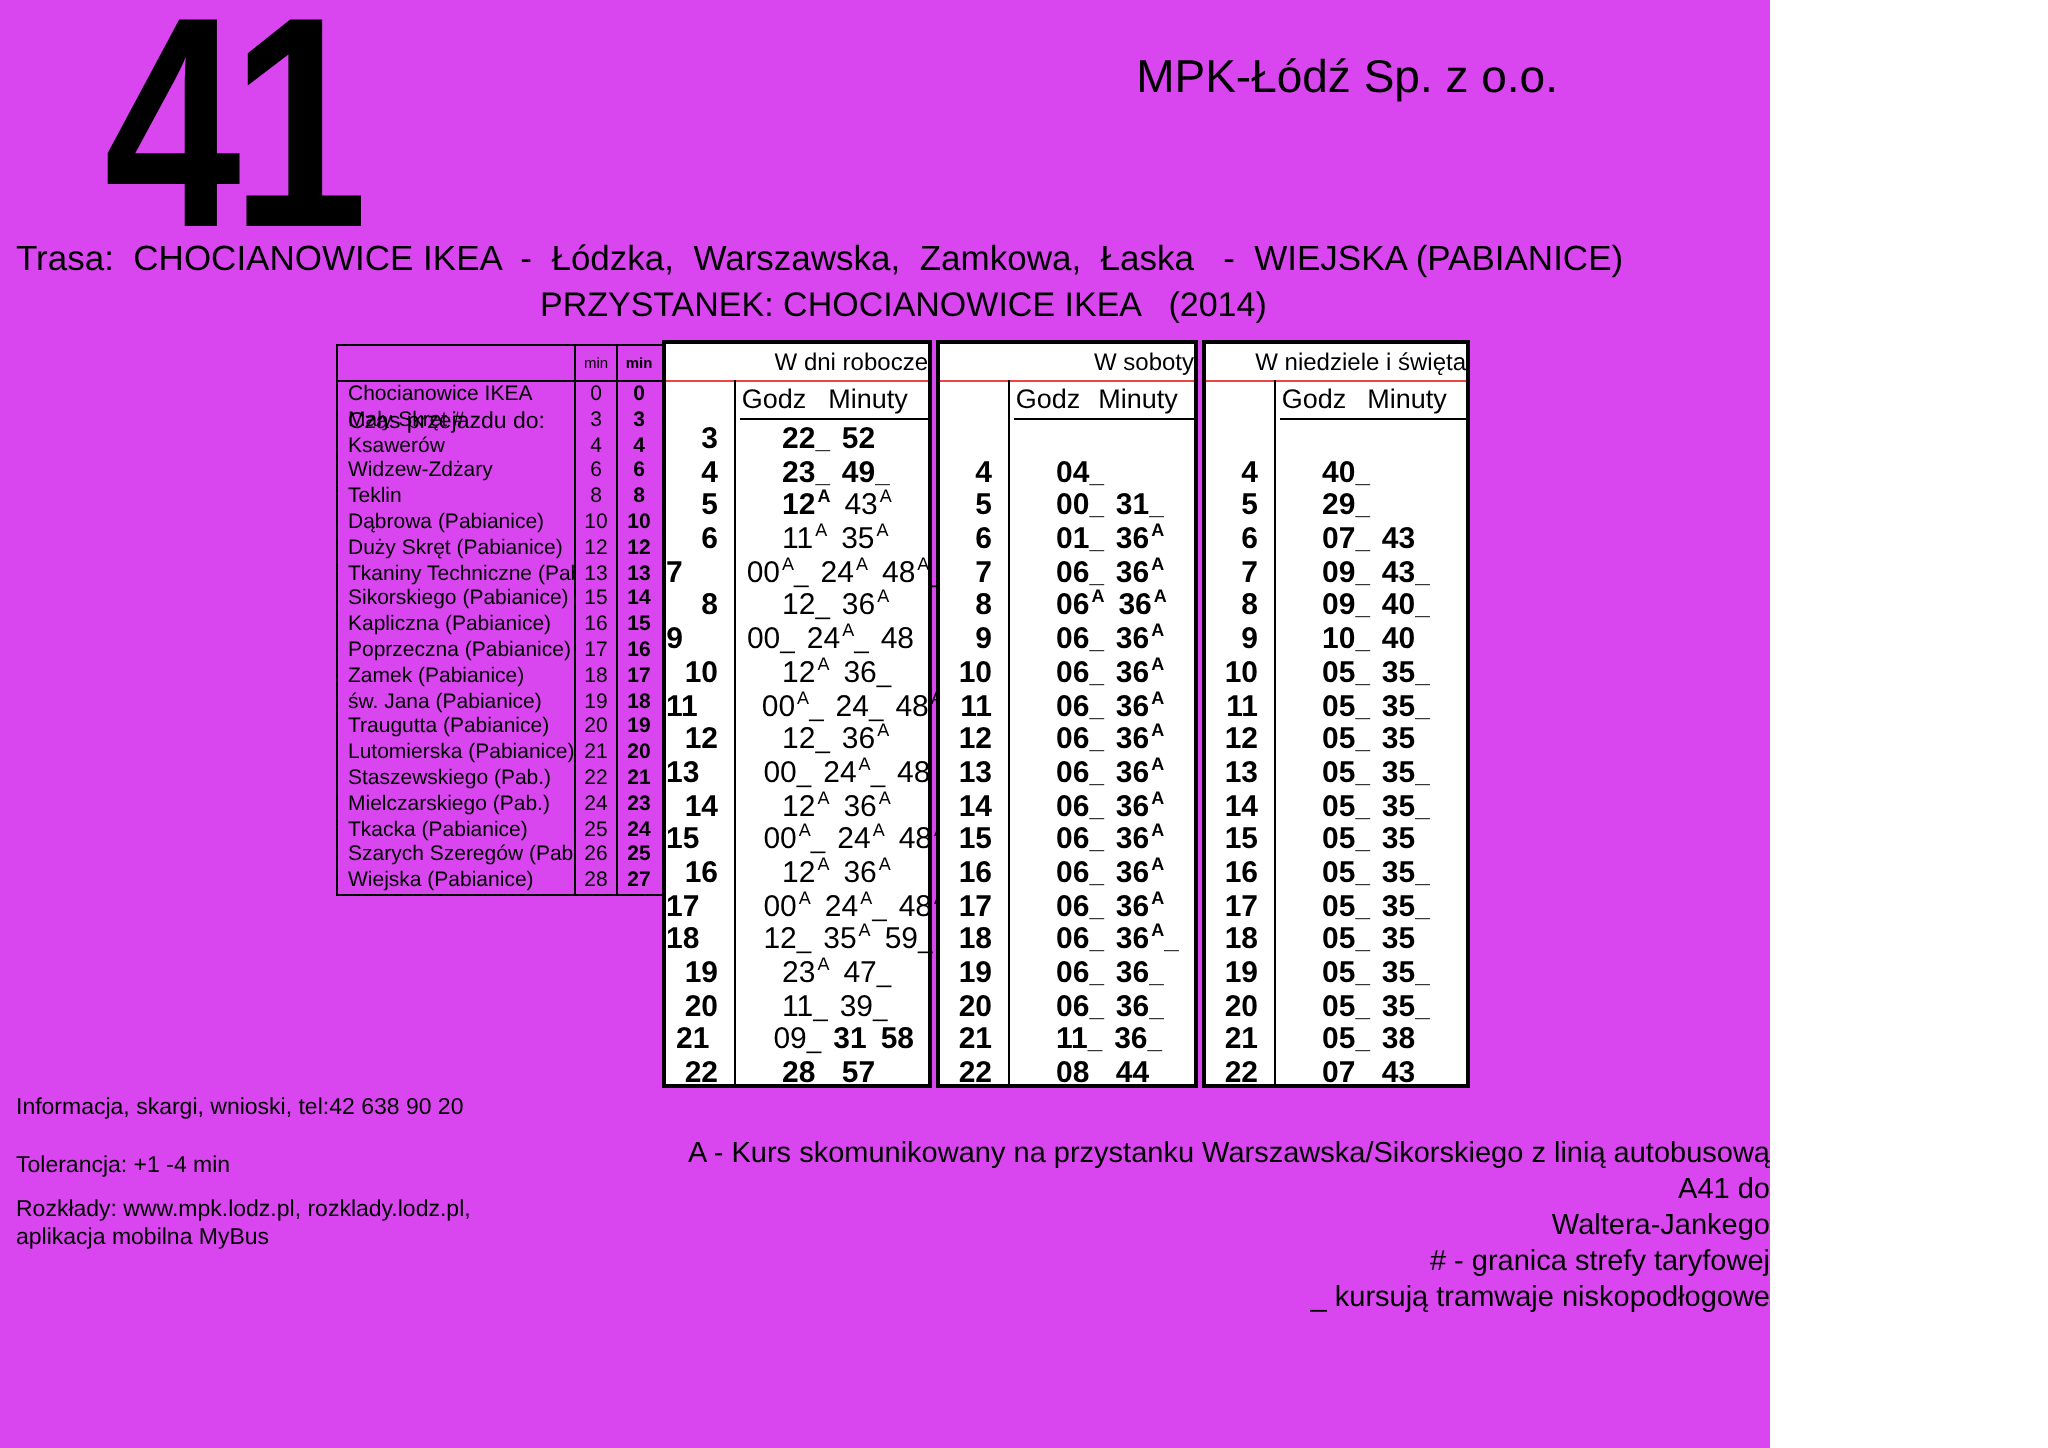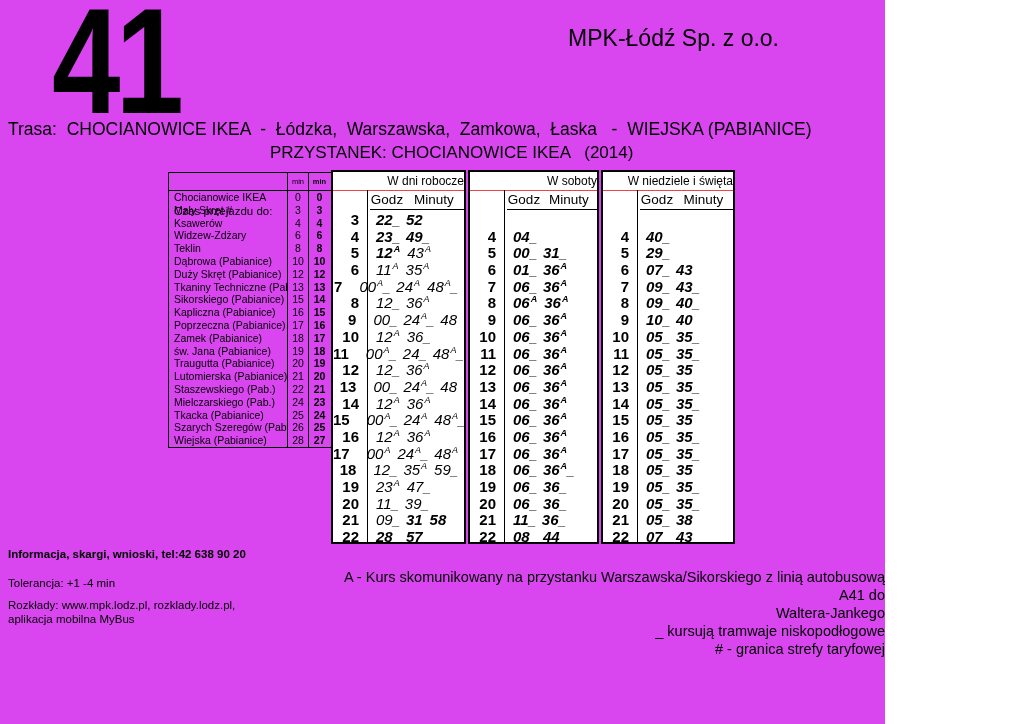--- a/index.html
+++ b/index.html
@@ -30,32 +30,32 @@
   .tbox .title{height:18px;line-height:18px;text-align:right;font-size:12px;
                border-bottom:1px solid #ef4444;white-space:nowrap;}
   .tbox .sub{display:flex;height:18px;line-height:18px;border-bottom:1px solid #000;font-size:13.5px;margin-left:37px;}
   .tbox .sub .g{width:34px;text-align:center;}
   .tbox .sub .mn{flex:1;text-align:center;}
   .tbox .vline{position:absolute;left:34px;top:18px;bottom:0;width:1px;background:#000;}
   .tbox .body{padding-top:2px;}
   .t-row{display:flex;height:16.7px;line-height:16.7px;}
   .t-row .hcell{width:34px;text-align:right;padding-right:8px;box-sizing:border-box;
                 font-weight:bold;font-size:15px;}
-  .t-row .mcell{flex:1;padding-left:9px;white-space:nowrap;font-size:15px;font-style:italic;}
+  .t-row .mcell{flex:1;padding-left:24px;white-space:nowrap;font-size:15px;}
   .mtok{display:inline-block;margin-right:7px;}
   .mtok.b{font-weight:bold;}
   .mtok sup{font-size:9px;line-height:0;vertical-align:super;margin-left:1px;}
   .mtok .lf{font-size:13px;letter-spacing:-1px;}
   #box-wd{left:331px;width:135px;}
   #box-sat{left:468px;width:131px;}
   #box-sun{left:601px;width:134px;}
 
   
   .foot{position:absolute;left:8px;font-size:11.5px;line-height:14px;}
-  #foot-info{top:547px;font-weight:bold;}
+  #foot-info{top:547px;}
   #foot-tol{top:576px;}
   #foot-roz{top:598px;}
   .legend{position:absolute;left:337px;top:568px;font-size:14.5px;line-height:18px;text-align:right;}
 </style>
 </head>
 <body>
 
 <div class="page">
 
   <div class="line-no">41</div>
@@ -453,17 +453,17 @@
   <div class="foot" id="foot-info">Informacja, skargi, wnioski, tel:42 638 90 20</div>
   <div class="foot" id="foot-tol">Tolerancja: +1 -4 min</div>
   <div class="foot" id="foot-roz">
     <div>Rozkłady: www.mpk.lodz.pl, rozklady.lodz.pl,</div>
     <div>aplikacja mobilna MyBus</div>
   </div>
 
   <div class="legend">
     <div>A - Kurs skomunikowany na przystanku Warszawska/Sikorskiego z linią autobusową A41 do</div>
     <div>Waltera-Jankego</div>
+    <div># - granica strefy taryfowej</div>
     <div>_ kursują tramwaje niskopodłogowe</div>
-    <div># - granica strefy taryfowej</div>
   </div>
 
 </div>
 
 </body></html>

